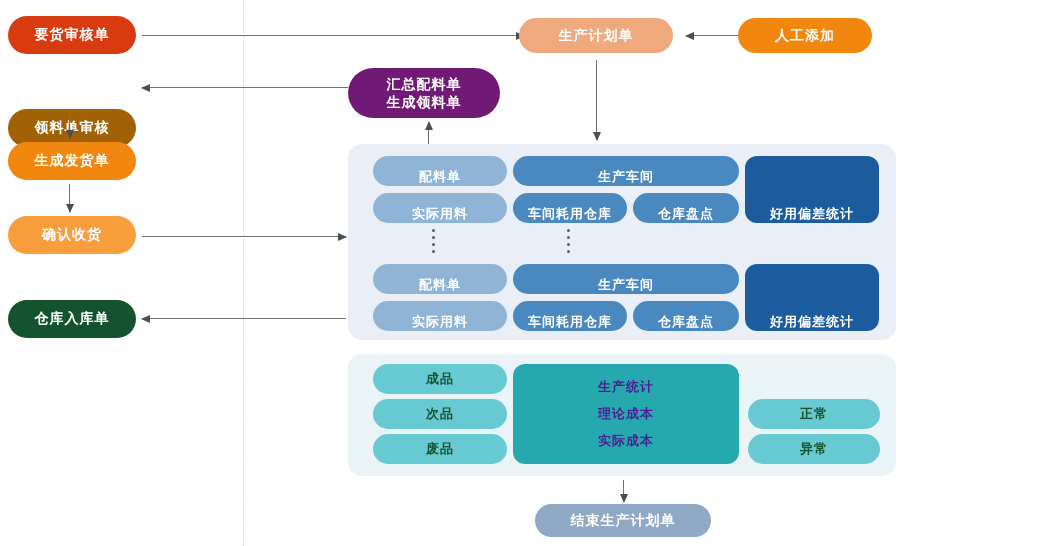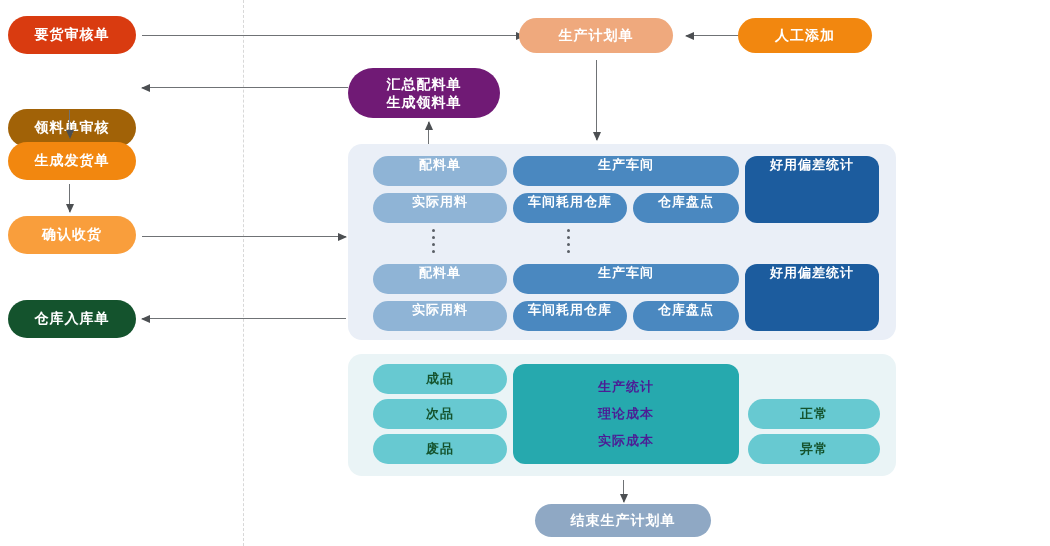--- a/index.html
+++ b/index.html
@@ -79,21 +79,21 @@
     border-radius:14px;
   }
   .panel-teal{
     position:absolute;
     background:#eaf4f6;
     border-radius:14px;
   }
 
   .bbox{
     position:absolute;
-    display:flex;align-items:flex-start;justify-content:center;
+    display:flex;align-items:flex-end;justify-content:center;
     color:#ffffff;font-weight:bold;font-size:13px;
     border-radius:999px;
     text-align:center;
     letter-spacing:1px;
     box-sizing:border-box;
   }
   .bbox.sq{border-radius:12px;}
 
   .dots{
     position:absolute;

